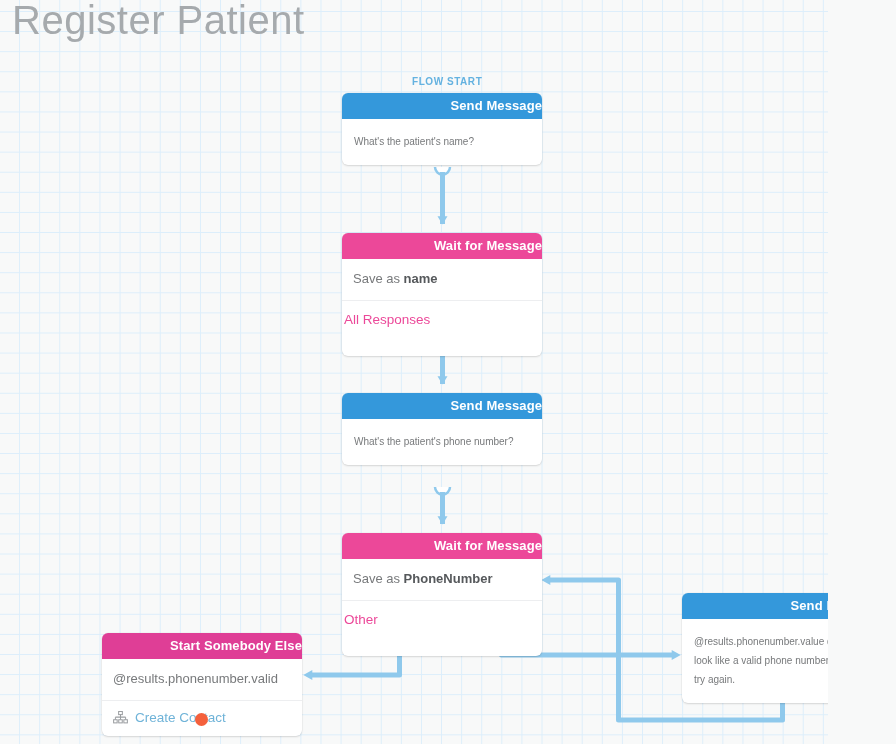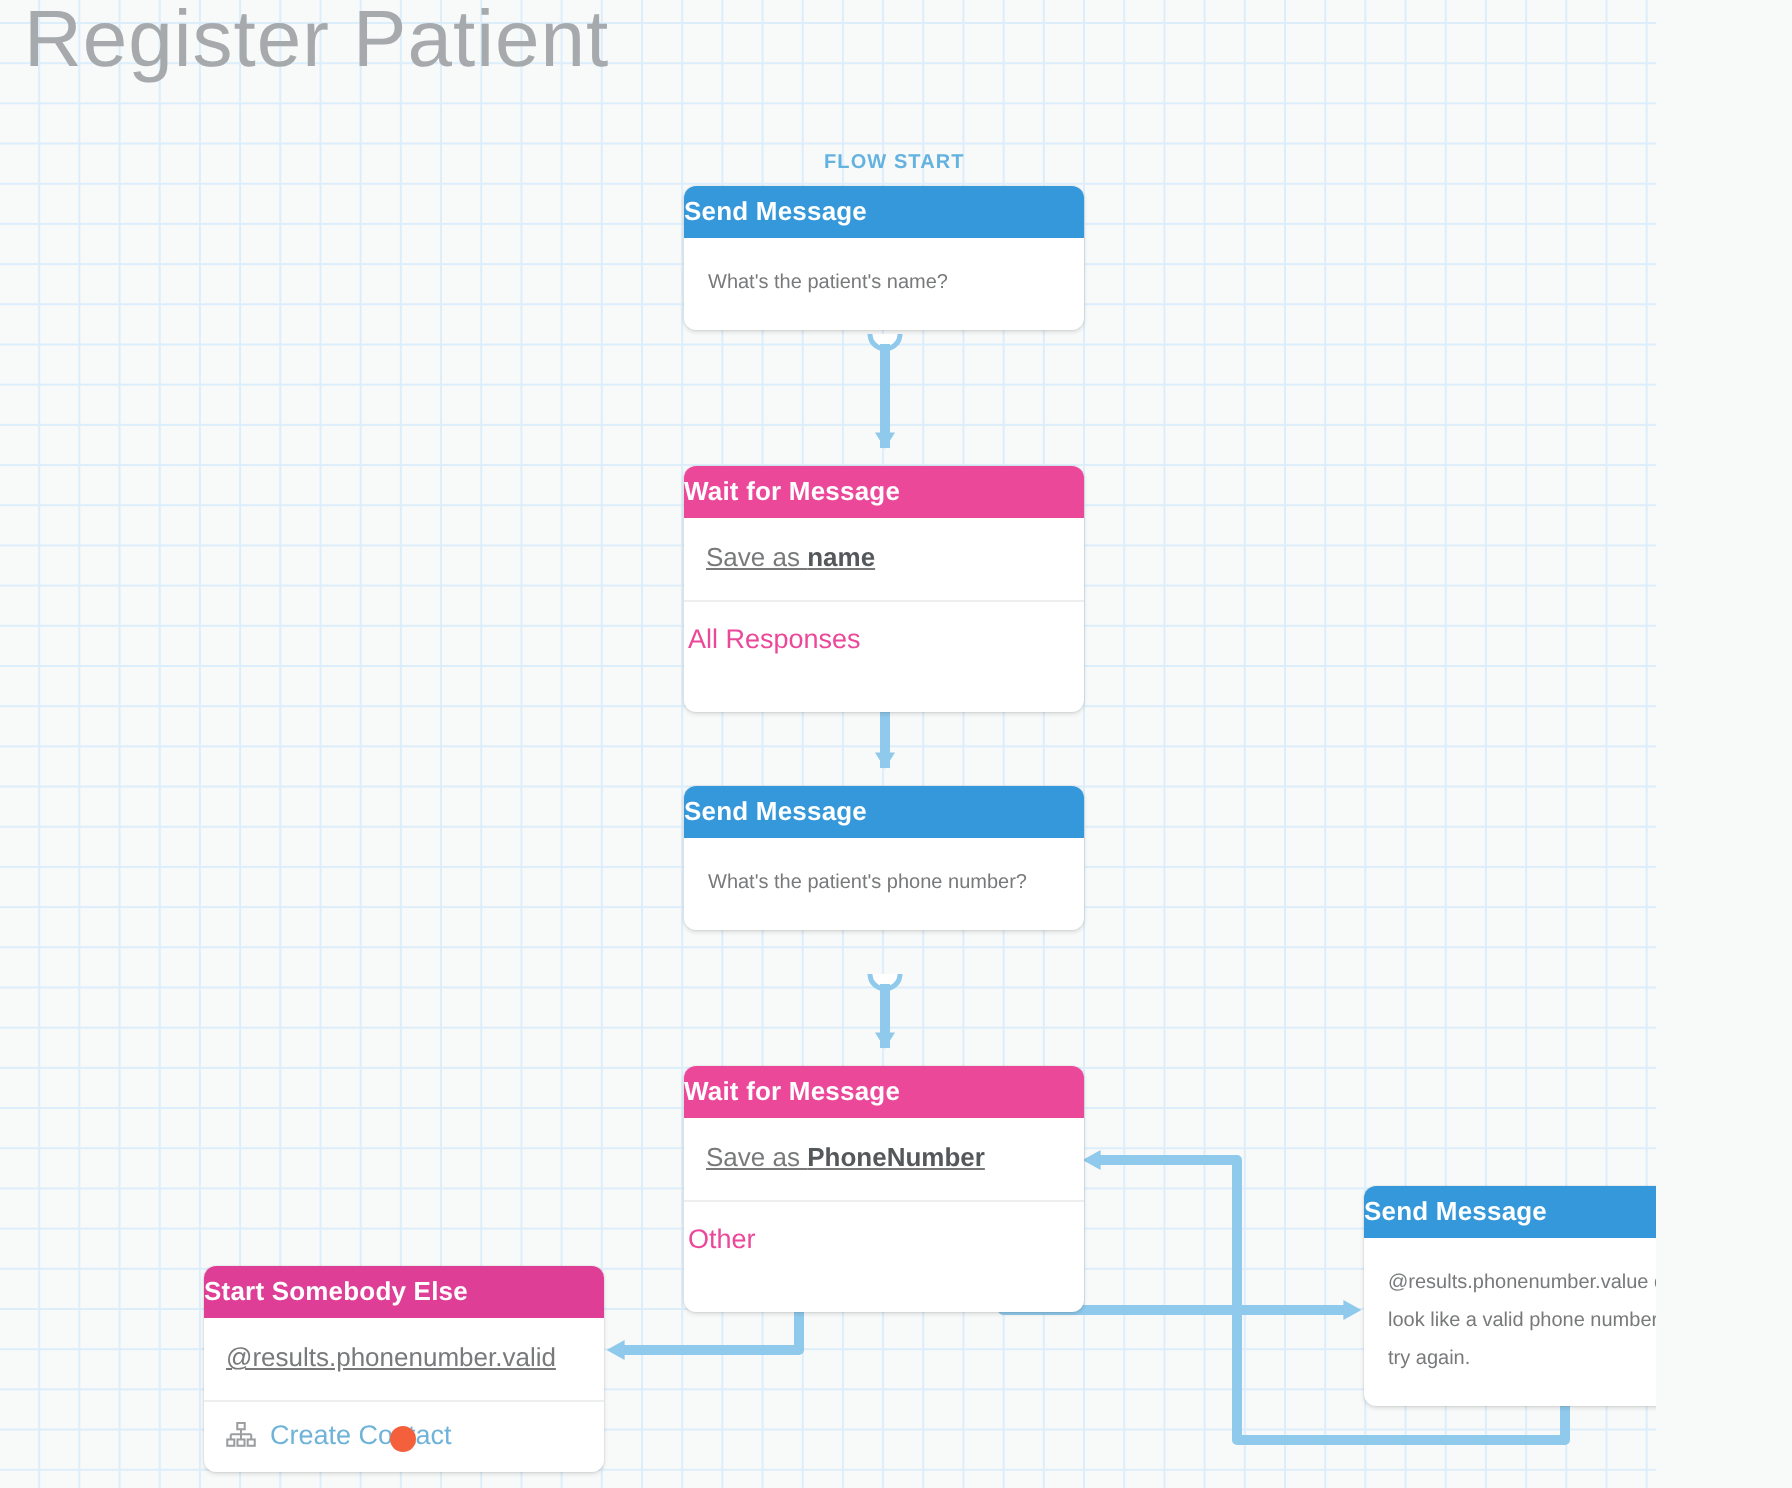--- a/index.html
+++ b/index.html
@@ -59,41 +59,40 @@
     width: 200px;
     background: #ffffff;
     border-radius: 6px;
     box-shadow: 0 1px 2px rgba(0,0,0,0.13), 0 0 0 0.5px rgba(0,0,0,0.04);
     z-index: 3;
     overflow: hidden;
   }
   .node-header {
     height: 26px;
     line-height: 26px;
-    text-align: left;
+    text-align: right;
     color: #ffffff;
     font-size: 13px;
     font-weight: bold;
     letter-spacing: 0.1px;
   }
   .hdr-send    { background: #3498db; }
   .hdr-wait    { background: #ec4899; }
   .hdr-start   { background: #df3e96; }
 
   .node-body {
     padding: 13px 12px 14px 12px;
     font-size: 10px;
     line-height: 19px;
     color: #77797b;
   }
   .node-body.compact {
     padding: 11px 12px 12px 11px;
     font-size: 13px;
     line-height: 18px;
-    text-decoration: underline;
   }
   .node-body b {
     color: #55585b;
     font-weight: bold;
   }
 
   
   .node-exits {
     display: flex;
     border-top: 1px solid #edeef0;

